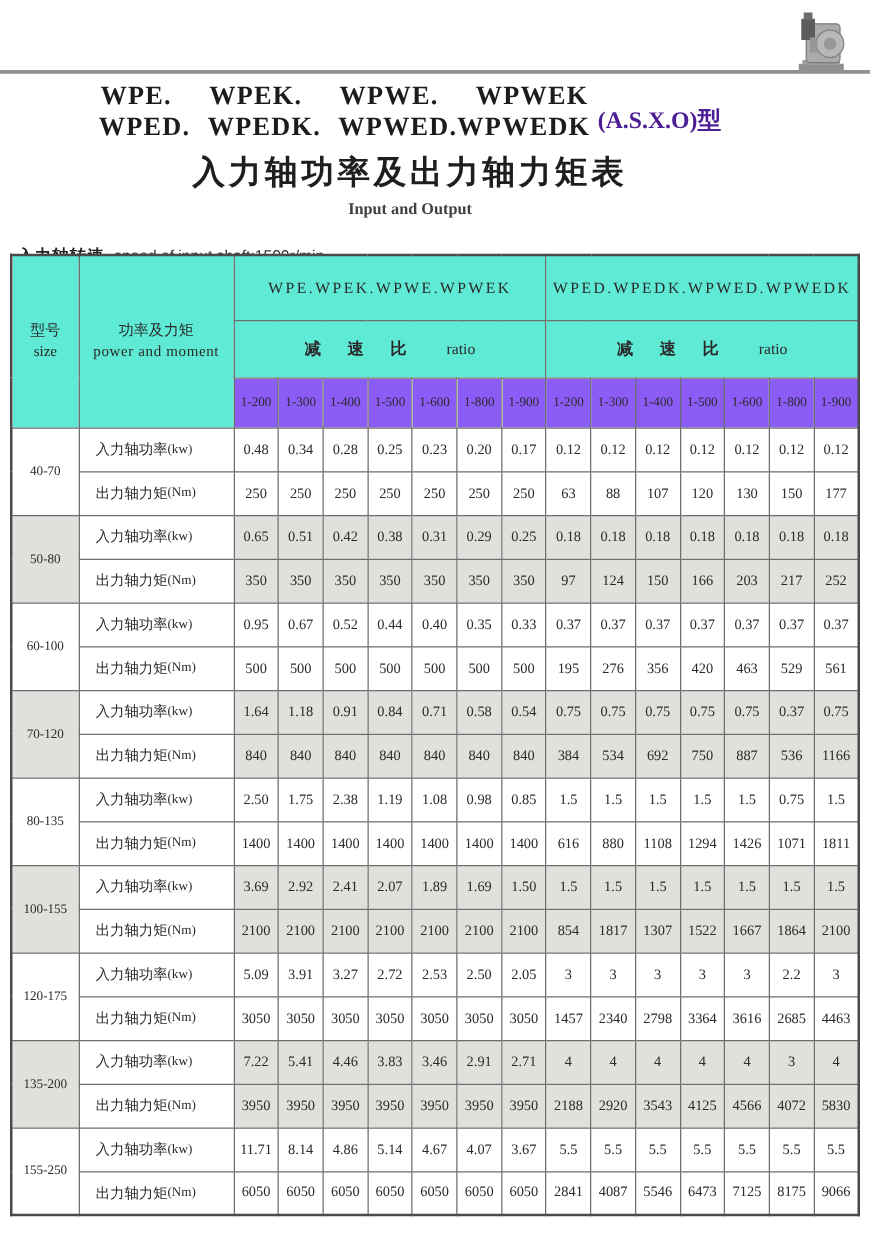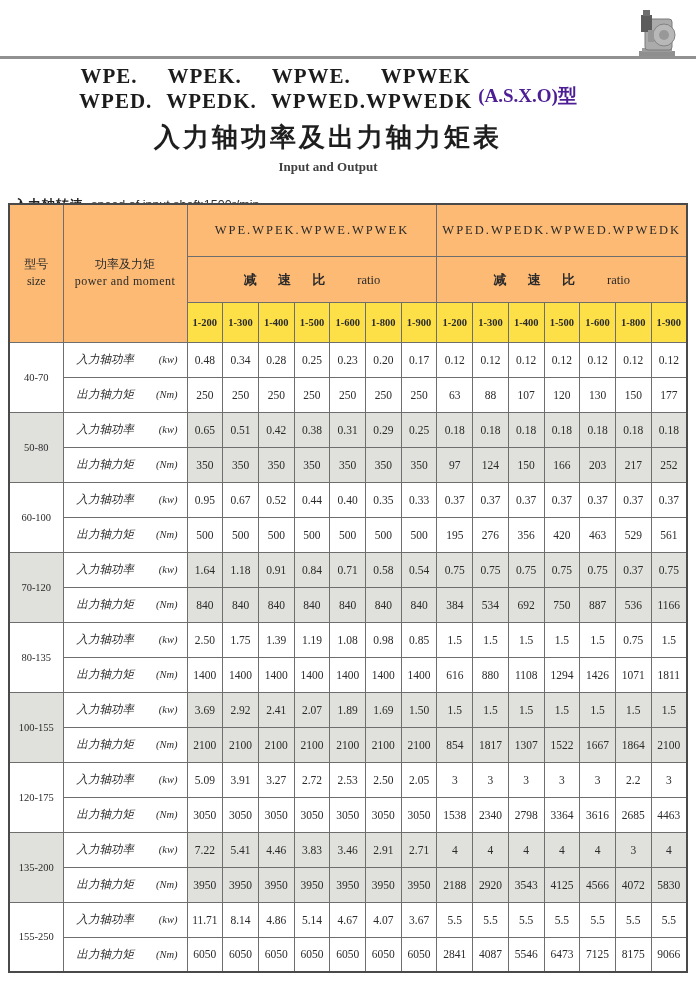--- a/index.html
+++ b/index.html
@@ -34,37 +34,37 @@
     position:absolute; top:203px; left:8px; width:680px;
     border-collapse:collapse; table-layout:fixed;
     border:2px solid #4a4a4a;
   }
   .spec th, .spec td {
     border:1px solid #6e6e6e; text-align:center; vertical-align:middle;
     color:#2a2a2a; overflow:hidden; white-space:nowrap;
   }
   .spec col.c-size  { width:54px; }
   .spec col.c-label { width:124px; }
-  thead th { background:#fdba74; font-weight:normal; }
+  thead th { background:#5eead4; font-weight:normal; }
   .group-title { height:52px; font-size:12.5px; letter-spacing:2px; }
   .ratio-row th { height:46px; }
   .ratio-cn { font-size:13px; font-weight:bold; letter-spacing:9px; }
   .ratio-en { font-size:12.5px; margin-left:19px; }
-  .ratio-values-row th { height:40px; background:#fde047; font-size:10.5px; font-weight:bold; }
+  .ratio-values-row th { height:40px; background:#8b5cf6; font-size:10.5px; font-weight:normal; }
   .size-head { font-size:12px; line-height:17px; }
   .power-head { font-size:12px; line-height:17px; letter-spacing:0;margin-top:29px; }
   .power-head .en { letter-spacing:0.5px; }
 
   tbody td { height:35px; font-size:11.5px; background:#ffffff; }
   tbody td.size-cell { font-size:10.5px; }
   tbody td.label-cell {
     background:#ffffff; font-size:11.5px;
     text-align:left; padding:0 9px 0 13px;
   }
-  tbody td.label-cell .inner { display:flex; justify-content:space-between; align-items:center;font-style:italic; }
+  tbody td.label-cell .inner { display:flex; align-items:center; }
   tbody td.label-cell .unit { font-size:10.5px; }
   tbody tr.shaded td { background:#e0e0dc; }
   tbody tr.shaded td.label-cell { background:#ffffff; }
 </style>
 </head>
 <body>
 
 <div class="page">
 
   <svg class="photo" viewBox="0 0 46 50">
@@ -340,21 +340,21 @@
         <tr>
           <td class="size-cell" rowspan="2">80-135</td>
           <td class="label-cell">
             <div class="inner">
               <span>入力轴功率</span>
               <span class="unit">(kw)</span>
             </div>
           </td>
           <td>2.50</td>
           <td>1.75</td>
-          <td>1.39</td>
+          <td>2.38</td>
           <td>1.19</td>
           <td>1.08</td>
           <td>0.98</td>
           <td>0.85</td>
           <td>1.5</td>
           <td>1.5</td>
           <td>1.5</td>
           <td>1.5</td>
           <td>1.5</td>
           <td>0.75</td>
@@ -457,21 +457,21 @@
               <span class="unit">(Nm)</span>
             </div>
           </td>
           <td>3050</td>
           <td>3050</td>
           <td>3050</td>
           <td>3050</td>
           <td>3050</td>
           <td>3050</td>
           <td>3050</td>
-          <td>1538</td>
+          <td>1457</td>
           <td>2340</td>
           <td>2798</td>
           <td>3364</td>
           <td>3616</td>
           <td>2685</td>
           <td>4463</td>
         </tr>
         <tr class="shaded">
           <td class="size-cell" rowspan="2">135-200</td>
           <td class="label-cell">

